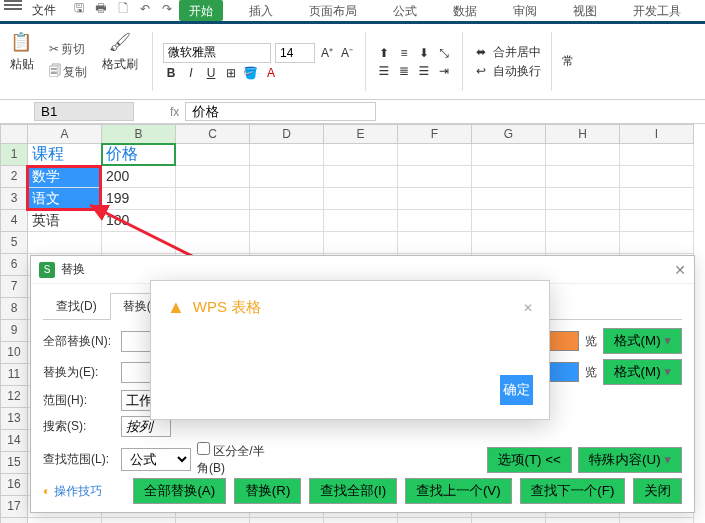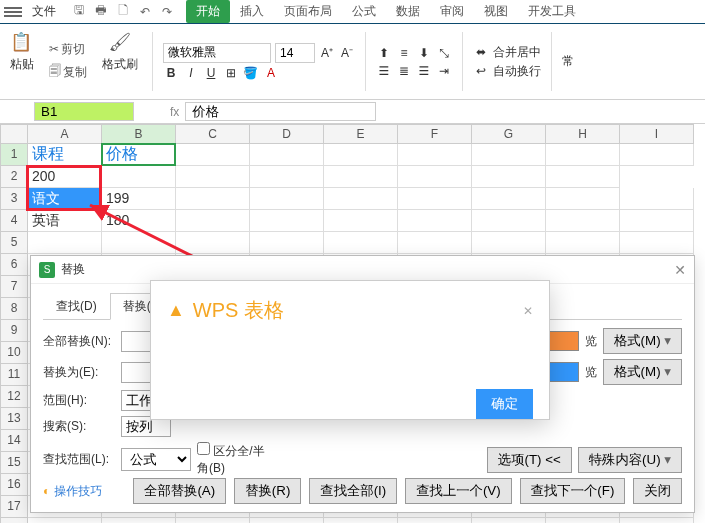--- a/index.html
+++ b/index.html
@@ -1,36 +1,36 @@
 <!DOCTYPE html>
 <html><head>
 <meta charset="utf-8">
 <style>
 *{margin:0;padding:0;box-sizing:border-box;font-family:"Microsoft YaHei",sans-serif}
 body{background:#fff;font-size:12px;color:#333;width:705px;height:523px;overflow:hidden;position:relative}
-.menubar{height:24px;display:flex;align-items:center;padding:0 4px;gap:2px;border-bottom:1px solid #0c4a6e}
+.menubar{height:24px;display:flex;padding:0 4px;gap:2px;border-bottom:3px solid #0c4a6e}
 .menubar .hamb{width:18px;display:inline-flex;flex-direction:column;gap:2px}
 .menubar .hamb span{height:2px;background:#666}
 .menubar .file-btn{padding:2px 8px;font-size:12px}
 .menubar .qat{display:flex;gap:4px;margin-left:4px}
 .menubar .qat span{width:18px;height:18px;display:inline-flex;align-items:center;justify-content:center;color:#666}
-.menubar .tabs{display:flex;margin-left:8px;gap:0}
+.menubar .tabs{display:flex;margin-left:1px;gap:16px}
 .menubar .tabs span{padding:3px 10px;font-size:12px;color:#555}
 .menubar .tabs .active{background:#2e9e4d;color:#fff;border-radius:2px}
 .ribbon{height:76px;border-bottom:1px solid #d0d0d0;display:flex;padding:4px 6px;gap:8px}
 .ribbon .grp{display:flex;flex-direction:column;gap:2px;justify-content:center}
 .ribbon .big{display:flex;flex-direction:column;align-items:center;gap:2px;padding:2px 4px}
 .ribbon .big .ico{width:24px;height:24px;display:inline-flex;align-items:center;justify-content:center;font-size:18px;color:#555}
 .ribbon .row{display:flex;align-items:center;gap:4px}
 .ribbon .btn-s{display:inline-flex;align-items:center;gap:2px;padding:1px 3px;color:#555}
 .ribbon .sep{width:1px;background:#ddd;margin:4px 2px}
 .ribbon select,.ribbon .sel{border:1px solid #ccc;background:#fff;padding:1px 4px;font-size:12px;height:20px}
 .ico-sm{width:16px;height:16px;display:inline-flex;align-items:center;justify-content:center}
 .namebox-row{height:24px;border-bottom:1px solid #d0d0d0;display:flex;align-items:center;padding:0 4px;gap:6px}
-.namebox{border:1px solid #ccc;width:100px;padding:1px 6px;background:#bef264;margin-left:30px}
+.namebox{border:1px solid #ccc;width:100px;padding:1px 6px;background:#e5e5e5;margin-left:30px}
 .fx{color:#888;margin-left:30px}
 .formula-in{border:1px solid #ccc;padding:1px 6px;flex:0 0 120px;background:#fff}
 .sheet{position:relative;height:calc(523px - 24px - 76px - 24px);overflow:hidden}
 .colhdr{display:flex;height:20px}
 .colhdr .corner{width:28px;border:1px solid #ccc;background:#f4f4f4}
 .colhdr .ch{width:74px;border:1px solid #ccc;border-left:none;background:#f4f4f4;text-align:center;line-height:18px;color:#555}
 .colhdr .ch.sel{background:#d8f0d8}
 .rows{display:flex;flex-direction:column}
 .row-s{display:flex;height:22px}
 .row-s .rh{width:28px;border:1px solid #ccc;border-top:none;background:#f4f4f4;text-align:center;line-height:20px;color:#555}
@@ -47,33 +47,33 @@
 .dlg-body{padding:8px 12px}
 .dlg-tabs{display:flex;border-bottom:1px solid #ccc;margin-bottom:8px}
 .dlg-tabs span{padding:4px 12px;border:1px solid transparent;position:relative;top:1px}
 .dlg-tabs .act{border:1px solid #ccc;border-bottom:1px solid #fff;background:#fff}
 .frow{display:flex;align-items:center;gap:6px;margin:5px 0}
 .frow label{width:72px;text-align:left}
 .frow input,.frow select{border:1px solid #aaa;padding:2px 4px;background:#fff}
 .frow .swatch{width:60px;height:20px;border:1px solid #888}
 .swatch.orange{background:#f58b3c}
 .swatch.blue{background:#3296fa}
-.btn{border:1px solid #999;background:#e5e5e5;padding:3px 10px;cursor:pointer}
+.btn{border:1px solid #999;background:#22c55e;padding:3px 10px;cursor:pointer}
 .btn.dd::after{content:" ▾";color:#666}
 .dlg-foot{position:absolute;bottom:8px;left:12px;right:12px;display:flex;align-items:center;gap:8px}
 .dlg-foot .tips{color:#2e7bd6;display:flex;align-items:center;gap:4px}
 .dlg-foot .tips .bulb{color:#f5a623}
 .dlg-foot .spacer{flex:1}
 .msgbox{position:absolute;left:150px;top:280px;width:400px;height:140px;background:#fff;border:1px solid #ccc;box-shadow:0 6px 24px rgba(0,0,0,.2);padding:16px}
 .msgbox .mh{display:flex;align-items:center;gap:8px}
 .msgbox .warn{color:#f5a623;font-size:18px}
-.msgbox .mtitle{color:#f5a623;font-size:20px}
+.msgbox .mtitle{color:#f5a623;font-size:15px}
 .msgbox .mx{margin-left:auto;color:#aaa;cursor:pointer}
 .msgbox .mtxt{margin:16px 0 0 28px;color:#666}
-.msgbox .ok{position:absolute;right:16px;bottom:0;background:#3296fa;color:#fff;border:none;padding:6px 15px;cursor:pointer}
+.msgbox .ok{position:absolute;right:16px;bottom:14px;background:#3296fa;color:#fff;border:none;padding:6px 3px;cursor:pointer}
 .arrow{position:absolute;pointer-events:none}
 </style>
 </head>
 <body>
 
 <div class="menubar">
   <span class="hamb">
       <span></span>
       <span></span>
       <span></span>
@@ -187,20 +187,21 @@
         <div class="cell"></div>
         <div class="cell"></div>
         <div class="cell"></div>
         <div class="cell"></div>
         <div class="cell"></div>
         <div class="cell"></div>
         <div class="cell"></div>
       </div>
       <div class="row-s">
         <div class="rh">2</div>
+        <div class="cell hl">数学</div>
         <div class="cell">200</div>
         <div class="cell"></div>
         <div class="cell"></div>
         <div class="cell"></div>
         <div class="cell"></div>
         <div class="cell"></div>
         <div class="cell"></div>
         <div class="cell"></div>
       </div>
       <div class="row-s">
@@ -435,21 +436,21 @@
       <div class="swatch blue"></div>
       <span>览</span>
       <button class="btn dd">格式(M)</button>
     </div>
     <div class="frow">
       <label>范围(H):</label>
       <input style="width: 50px;" value="工作表">
     </div>
     <div class="frow">
       <label>搜索(S):</label>
-      <input style="width: 50px;" value="按列">
+      <input style="width: 50px; font-style: italic;" value="按列">
     </div>
     <div class="frow">
       <label>查找范围(L):</label>
       <select style="width:70px"><option>公式</option></select>
       <label><input type="checkbox" style=""> <span>区分全/半角(B)</span></label>
       <div style="flex:1"></div>
       <button class="btn">选项(T) &lt;&lt;</button>
       <button class="btn dd">特殊内容(U)</button>
     </div>
   </div>

